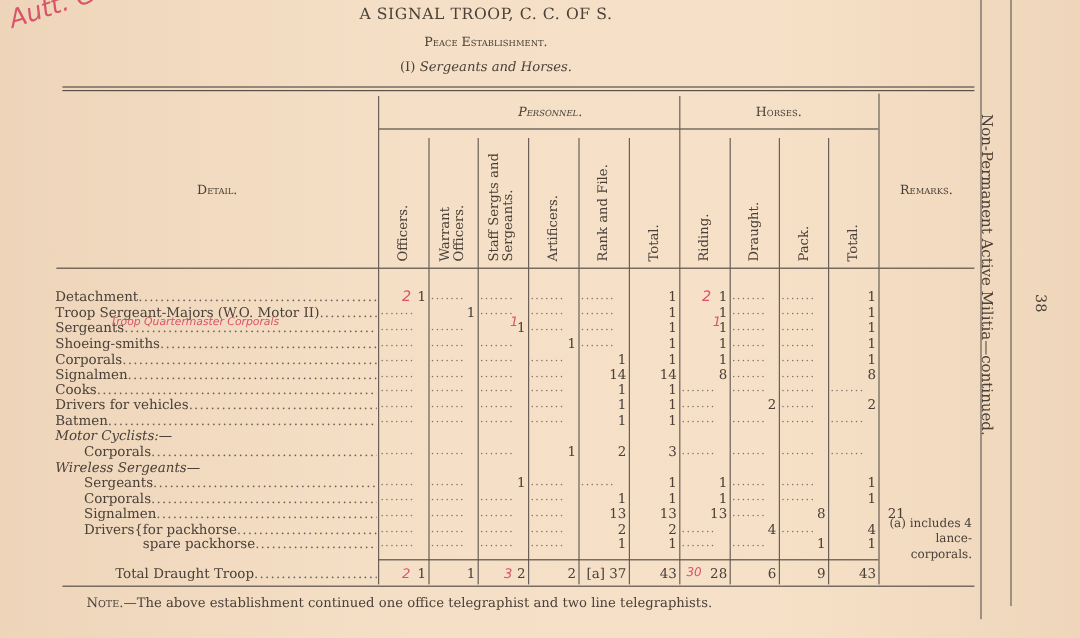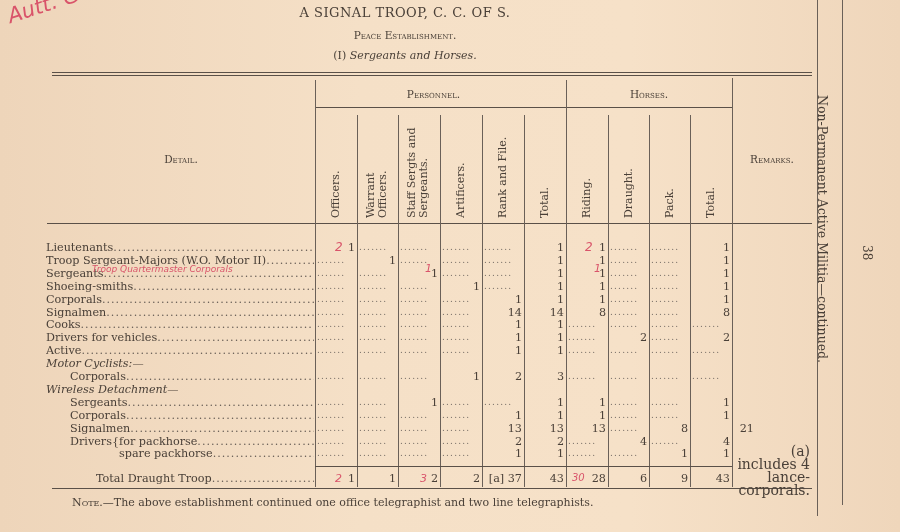--- a/index.html
+++ b/index.html
@@ -23,21 +23,21 @@
   .vhd { font-size:11px; writing-mode:vertical-rl; transform:rotate(180deg); text-align:left; line-height:12px; white-space:nowrap; }
   .row { position:absolute; left:46px; height:13px; font-size:11.2px; line-height:13px; }
   .lbl { position:absolute; left:0; white-space:nowrap; overflow:hidden; }
   .dots { color:#6a6058; letter-spacing:1px; }
   .cell { position:absolute; top:0; height:13px; text-align:right; font-size:11.2px; line-height:13px; }
   .dotcell { position:absolute; top:0; height:13px; overflow:hidden; color:#7a7068; font-size:9px; letter-spacing:1.2px; line-height:13px; white-space:nowrap; }
   .note { left:72px; top:496px; font-size:11px; }
   .note .sc { font-variant:small-caps; }
   .side { left:815px; top:95px; writing-mode:vertical-rl; font-size:12.5px; white-space:nowrap; }
   .pageno { left:860px; top:245px; writing-mode:vertical-rl; font-size:12px; }
-  .remarks-note { left:735px; top:445px; width:75px; font-size:14px; line-height:13px; text-align:right; }
+  .remarks-note { left:735px; top:430px; width:75px; font-size:10px; line-height:13px; text-align:right; }
 </style>
 </head>
 <body>
 
 <div class="abs title">A SIGNAL TROOP, C. C. OF S.</div>
 <div class="abs sub1">Peace Establishment.</div>
 <div class="abs sub2">
   <span>(I)</span>
   <i>Sergeants and Horses.</i>
 </div>
@@ -58,39 +58,39 @@
 <div class="abs vl" style="left:482px;top:115px;height:372px;"></div>
 <div class="abs vl" style="left:524px;top:115px;height:372px;"></div>
 <div class="abs vl" style="left:566px;top:80px;height:407px;"></div>
 <div class="abs vl" style="left:608px;top:115px;height:372px;"></div>
 <div class="abs vl" style="left:649px;top:115px;height:372px;"></div>
 <div class="abs vl" style="left:690px;top:115px;height:372px;"></div>
 <div class="abs vl" style="left:732px;top:78px;height:409px;"></div>
 <div class="abs vl" style="left:817px;top:0px;height:516px;"></div>
 <div class="abs vl" style="left:842px;top:0px;height:505px;"></div>
 
-<div class="abs hd" style="left:308px;top:88px;width:251px;">Personnel.</div>
+<div class="abs hd" style="left:333px;top:88px;width:251px;font-style:italic;">Personnel.</div>
 <div class="abs hd" style="left:566px;top:88px;width:166px;">Horses.</div>
 <div class="abs hd" style="left:47px;top:153px;width:268px;">Detail.</div>
 <div class="abs hd" style="left:732px;top:153px;width:80px;">Remarks.</div>
 
 <div class="abs vhd" style="left:330px;top:163px;height:55px;">Officers.</div>
 <div class="abs vhd" style="left:365px;top:160px;height:58px;white-space:normal;width:26px;">Warrant Officers.</div>
 <div class="abs vhd" style="left:406px;top:120px;height:98px;white-space:normal;width:26px;">Staff Sergts and Sergeants.</div>
 <div class="abs vhd" style="left:455px;top:155px;height:63px;">Artificers.</div>
 <div class="abs vhd" style="left:497px;top:120px;height:98px;">Rank and File.</div>
 <div class="abs vhd" style="left:539px;top:182px;height:36px;">Total.</div>
 <div class="abs vhd" style="left:581px;top:168px;height:50px;">Riding.</div>
 <div class="abs vhd" style="left:623px;top:155px;height:63px;">Draught.</div>
 <div class="abs vhd" style="left:664px;top:178px;height:40px;">Pack.</div>
 <div class="abs vhd" style="left:705px;top:178px;height:40px;">Total.</div>
 
 <div id="rows">
     <div class="row" style="top: 241px; width: 690px;">
-      <div class="lbl" style="left: 0px; width: 268px;"><span>Lieutenants</span><span class="dots">................................................................................</span></div>
+      <div class="lbl" style="left: 0px; width: 268px;"><span>Detachment</span><span class="dots">................................................................................</span></div>
       <div class="cell" style="left: 271px; width: 38px;">1</div>
       <div class="dotcell" style="left: 313px; width: 37px;">.......</div>
       <div class="dotcell" style="left: 354px; width: 38px;">.......</div>
       <div class="dotcell" style="left: 396px; width: 38px;">.......</div>
       <div class="dotcell" style="left: 438px; width: 38px;">.......</div>
       <div class="cell" style="left: 480px; width: 38px;">1</div>
       <div class="cell" style="left: 522px; width: 38px;">1</div>
       <div class="dotcell" style="left: 564px; width: 37px;">.......</div>
       <div class="dotcell" style="left: 605px; width: 37px;">.......</div>
       <div class="cell" style="left: 646px; width: 38px;">1</div>
@@ -180,21 +180,21 @@
       <div class="dotcell" style="left: 354px; width: 38px;">.......</div>
       <div class="dotcell" style="left: 396px; width: 38px;">.......</div>
       <div class="cell" style="left: 438px; width: 38px;">1</div>
       <div class="cell" style="left: 480px; width: 38px;">1</div>
       <div class="dotcell" style="left: 522px; width: 38px;">.......</div>
       <div class="cell" style="left: 564px; width: 37px;">2</div>
       <div class="dotcell" style="left: 605px; width: 37px;">.......</div>
       <div class="cell" style="left: 646px; width: 38px;">2</div>
     </div>
     <div class="row" style="top: 344.2px; width: 690px;">
-      <div class="lbl" style="left: 0px; width: 268px;"><span>Active</span><span class="dots">................................................................................</span></div>
+      <div class="lbl" style="left: 0px; width: 268px;"><span>Batmen</span><span class="dots">................................................................................</span></div>
       <div class="dotcell" style="left: 271px; width: 38px;">.......</div>
       <div class="dotcell" style="left: 313px; width: 37px;">.......</div>
       <div class="dotcell" style="left: 354px; width: 38px;">.......</div>
       <div class="dotcell" style="left: 396px; width: 38px;">.......</div>
       <div class="cell" style="left: 438px; width: 38px;">1</div>
       <div class="cell" style="left: 480px; width: 38px;">1</div>
       <div class="dotcell" style="left: 522px; width: 38px;">.......</div>
       <div class="dotcell" style="left: 564px; width: 37px;">.......</div>
       <div class="dotcell" style="left: 605px; width: 37px;">.......</div>
       <div class="dotcell" style="left: 646px; width: 38px;">.......</div>
@@ -209,21 +209,21 @@
       <div class="dotcell" style="left: 354px; width: 38px;">.......</div>
       <div class="cell" style="left: 396px; width: 38px;">1</div>
       <div class="cell" style="left: 438px; width: 38px;">2</div>
       <div class="cell" style="left: 480px; width: 38px;">3</div>
       <div class="dotcell" style="left: 522px; width: 38px;">.......</div>
       <div class="dotcell" style="left: 564px; width: 37px;">.......</div>
       <div class="dotcell" style="left: 605px; width: 37px;">.......</div>
       <div class="dotcell" style="left: 646px; width: 38px;">.......</div>
     </div>
     <div class="row" style="top: 382.9px; width: 690px;">
-      <div class="lbl" style="left: 0px; width: 268px; font-style: italic;"><span>Wireless Detachment—</span></div>
+      <div class="lbl" style="left: 0px; width: 268px; font-style: italic;"><span>Wireless Sergeants—</span></div>
     </div>
     <div class="row" style="top: 395.8px; width: 690px;">
       <div class="lbl" style="left: 24px; width: 244px;"><span>Sergeants</span><span class="dots">................................................................................</span></div>
       <div class="dotcell" style="left: 271px; width: 38px;">.......</div>
       <div class="dotcell" style="left: 313px; width: 37px;">.......</div>
       <div class="cell" style="left: 354px; width: 38px;">1</div>
       <div class="dotcell" style="left: 396px; width: 38px;">.......</div>
       <div class="dotcell" style="left: 438px; width: 38px;">.......</div>
       <div class="cell" style="left: 480px; width: 38px;">1</div>
       <div class="cell" style="left: 522px; width: 38px;">1</div>

